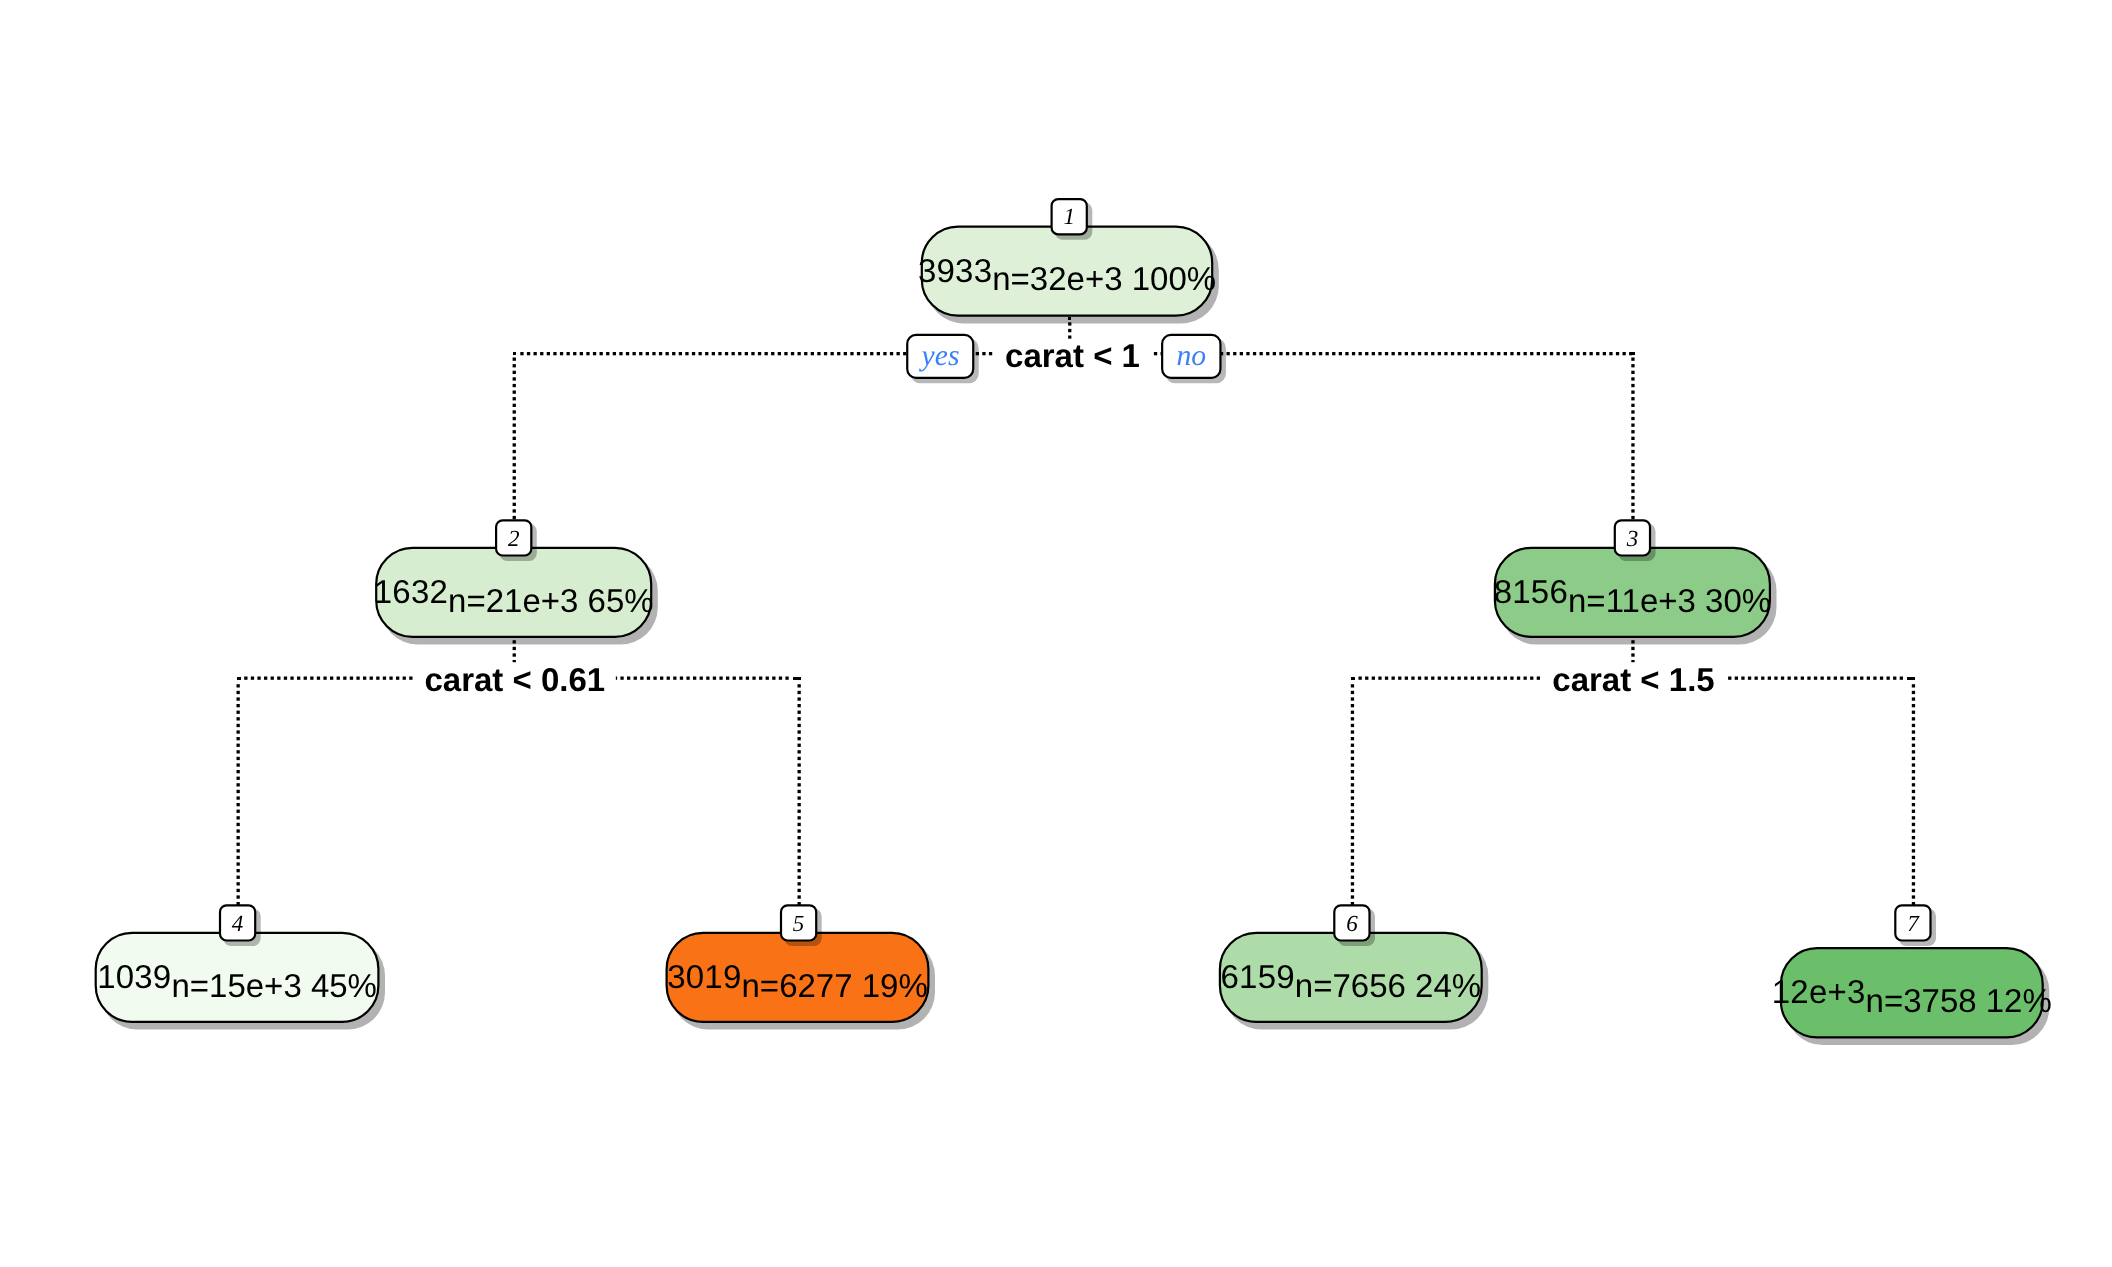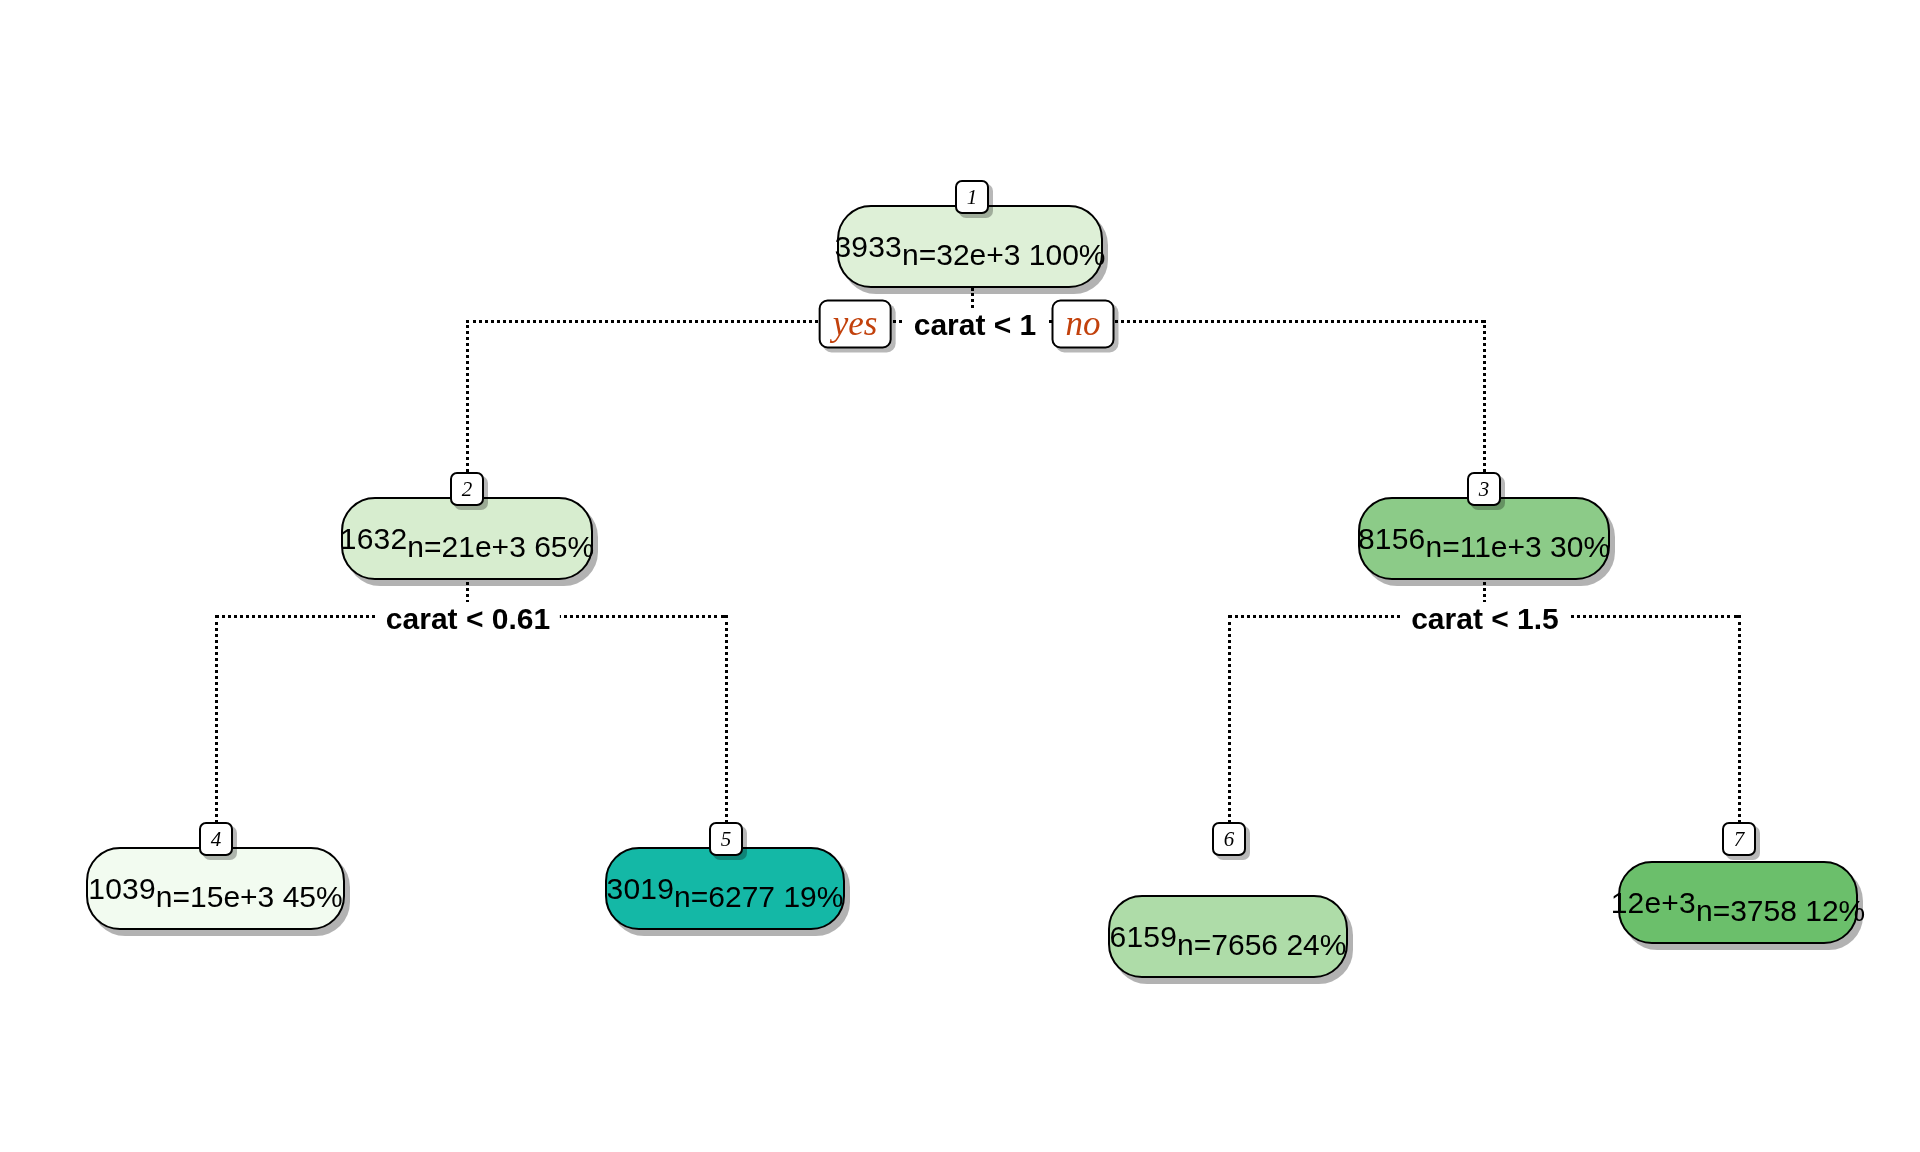--- a/index.html
+++ b/index.html
@@ -97,24 +97,24 @@
   
   .yn {
     position: absolute;
     transform: translate(-50%, -50%);
     box-sizing: border-box;
     background: #ffffff;
     border: 2.5px solid #000000;
     border-radius: 9px;
     box-shadow: 4px 4px 0 rgba(0,0,0,0.28);
     padding: 4px 12px 6px 12px;
-    font-size: 35px;
+    font-size: 27px;
     font-style: italic;
     font-family: "Liberation Serif", serif;
-    color: #c2410c;
+    color: #3b82f6;
     z-index: 7;
     line-height: 1.0;
   }
 
   
   .caption {
     position: absolute;
     left: 0;
     width: 1920px;
     text-align: center;
@@ -167,27 +167,27 @@
   </div>
   <div class="split-label" style="left:1485px; top:619px;">carat &lt; 1.5</div>
 
   <div class="badge" style="left:199px; top:822px;">4</div>
   <div class="node" style="left:86px; top:847px; width:259px; height:83px; background:#F2FBF0;">
     <div class="val">1039</div>
     <div class="sub">n=15e+3  45%</div>
   </div>
 
   <div class="badge" style="left:709px; top:822px;">5</div>
-  <div class="node" style="left:605px; top:847px; width:240px; height:83px; background:#14b8a6;">
+  <div class="node" style="left:605px; top:847px; width:240px; height:83px; background:#f97316;">
     <div class="val">3019</div>
     <div class="sub">n=6277  19%</div>
   </div>
 
   <div class="badge" style="left:1212px; top:822px;">6</div>
-  <div class="node" style="left:1108px; top:847px; width:240px; height:83px; background:#AEDCA8;margin-top:48px;">
+  <div class="node" style="left:1108px; top:847px; width:240px; height:83px; background:#AEDCA8;">
     <div class="val">6159</div>
     <div class="sub">n=7656  24%</div>
   </div>
 
   <div class="badge" style="left:1722px; top:822px;">7</div>
   <div class="node" style="left:1618px; top:847px; width:240px; height:83px; background:#6BBF6B;margin-top:14px;">
     <div class="val">12e+3</div>
     <div class="sub">n=3758  12%</div>
   </div>
 

